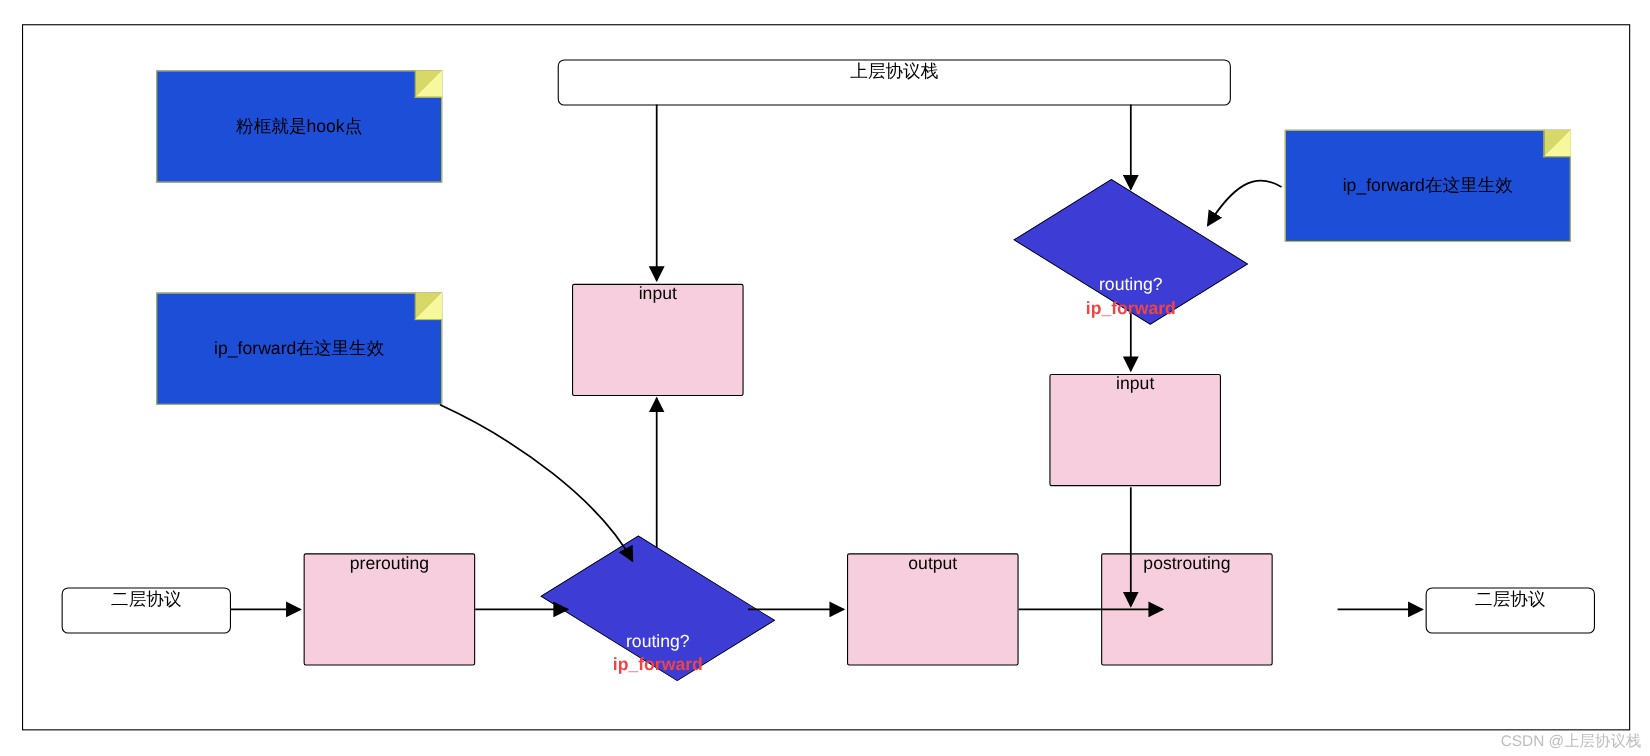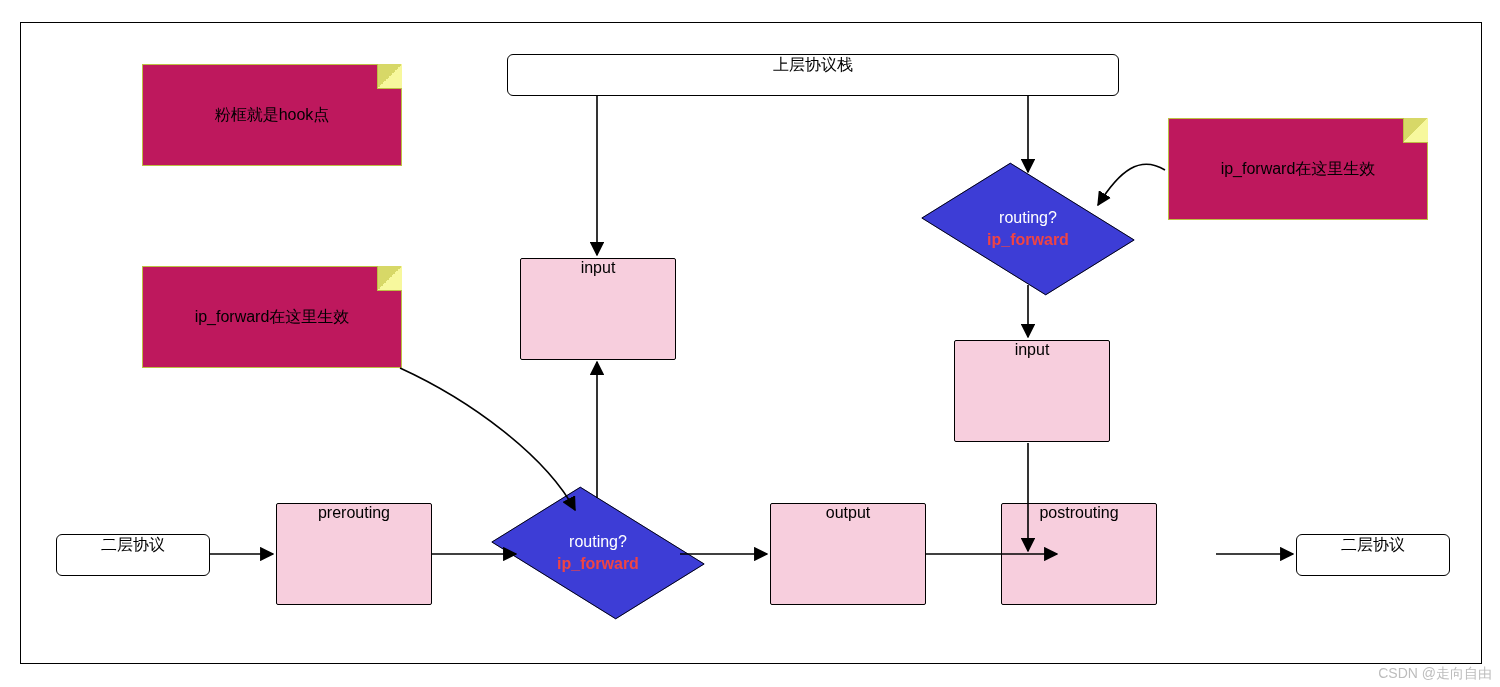--- a/index.html
+++ b/index.html
@@ -1,24 +1,24 @@
 <!DOCTYPE html>
 <html><head>
 <meta charset="utf-8">
 <style>
   html,body{margin:0;padding:0;background:#fff;font-family:"Microsoft YaHei",Arial,sans-serif;font-size:16px;color:#000}
   .canvas{position:relative;width:1500px;height:687px}
   .frame{position:absolute;left:20px;top:22px;width:1460px;height:640px;border:1.5px solid #000}
 
   .box{position:absolute;border:1.5px solid #000;border-radius:6px;display:flex;justify-content:center;background:#fff;text-align:center}
   .pink{background:#f7cedd;border-radius:2px}
-  .note{position:absolute;background:#be185d;border:1.5px solid #bdbf43;display:flex;align-items:center;justify-content:center;}
+  .note{position:absolute;background:#1d4ed8;border:1.5px solid #bdbf43;display:flex;align-items:center;justify-content:center;}
   .note .fold{position:absolute;top:-1px;right:-1px;width:24px;height:24px;background:linear-gradient(135deg,#d7d867 0 50%,#f7f89d 50% 100%);border-left:1.5px solid #bdbf43;border-bottom:1.5px solid #bdbf43}
 
-  .diamond{position:absolute;display:flex;align-items:center;justify-content:center}
+  .diamond{position:absolute;display:flex;align-items:flex-end;justify-content:center}
   .diamond .shape{position:absolute;inset:0;transform:scaleY(.62) rotate(45deg);background:#3d3dd6;border:1.5px solid #000}
   .diamond .dtxt{position:relative;color:#fff;font-size:16px;text-align:center;line-height:1.35}
   .diamond .red{color:#ef4444;font-weight:600}
 
   .watermark{position:absolute;right:8px;bottom:4px;color:#bdbdbd;font-size:14px}
 
   
   svg{position:absolute;left:0;top:0;width:1500px;height:687px;pointer-events:none}
   .edge{fill:none;stroke:#000;stroke-width:1.6}
 </style>
@@ -108,14 +108,14 @@
 
     <path class="edge" d="M926,554 L1057,554" marker-end="url(#ah)"></path>
 
     <path class="edge" d="M1216,554 L1293,554" marker-end="url(#ah)"></path>
 
     <path class="edge" d="M400,368 C470,400 545,455 575,510" marker-end="url(#ah)"></path>
 
     <path class="edge" d="M1165,170 C1140,155 1120,170 1098,205" marker-end="url(#ah)"></path>
   </svg>
 
-  <div class="watermark">CSDN @走向自由</div>
+  <div class="watermark">CSDN @上层协议栈</div>
 </div>
 
 </body></html>

